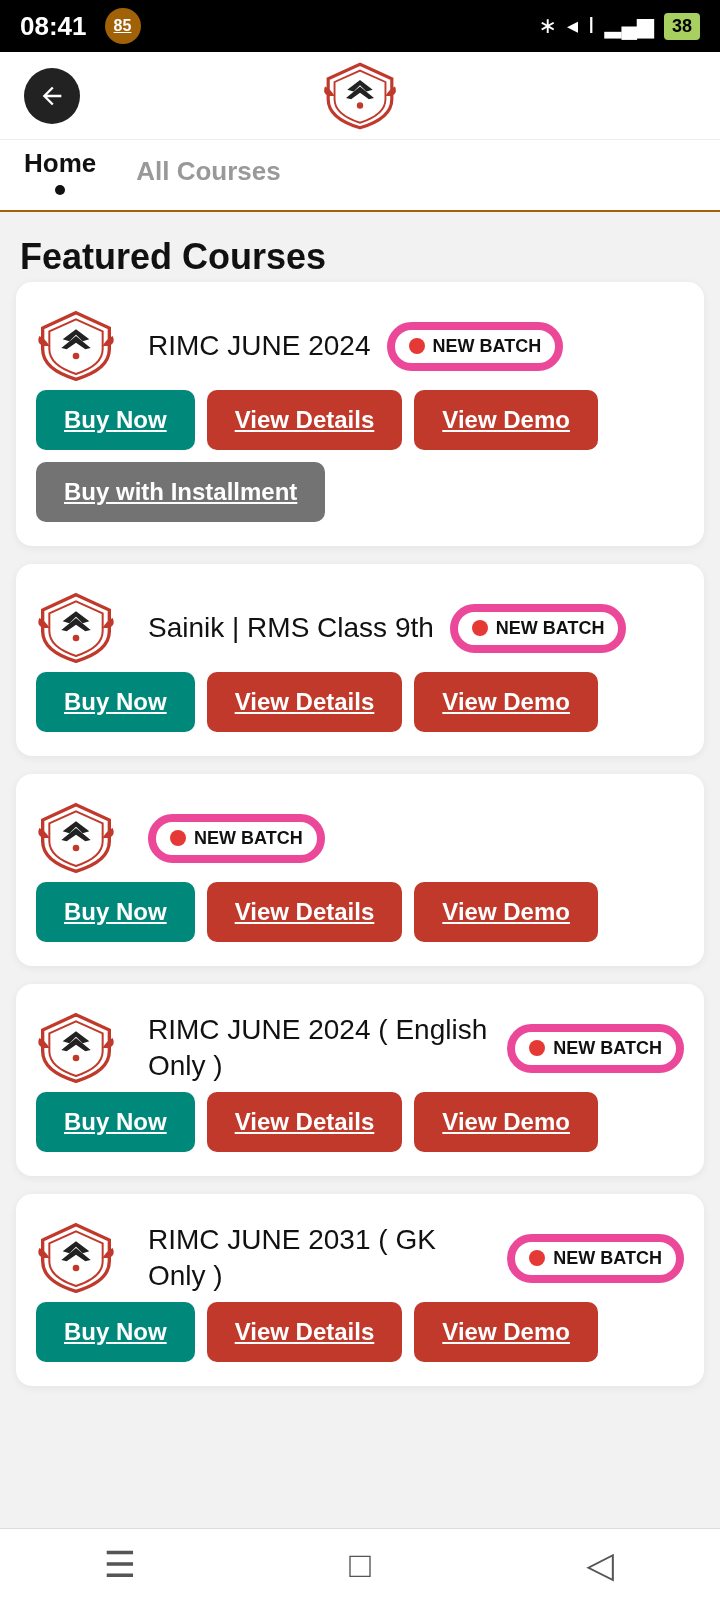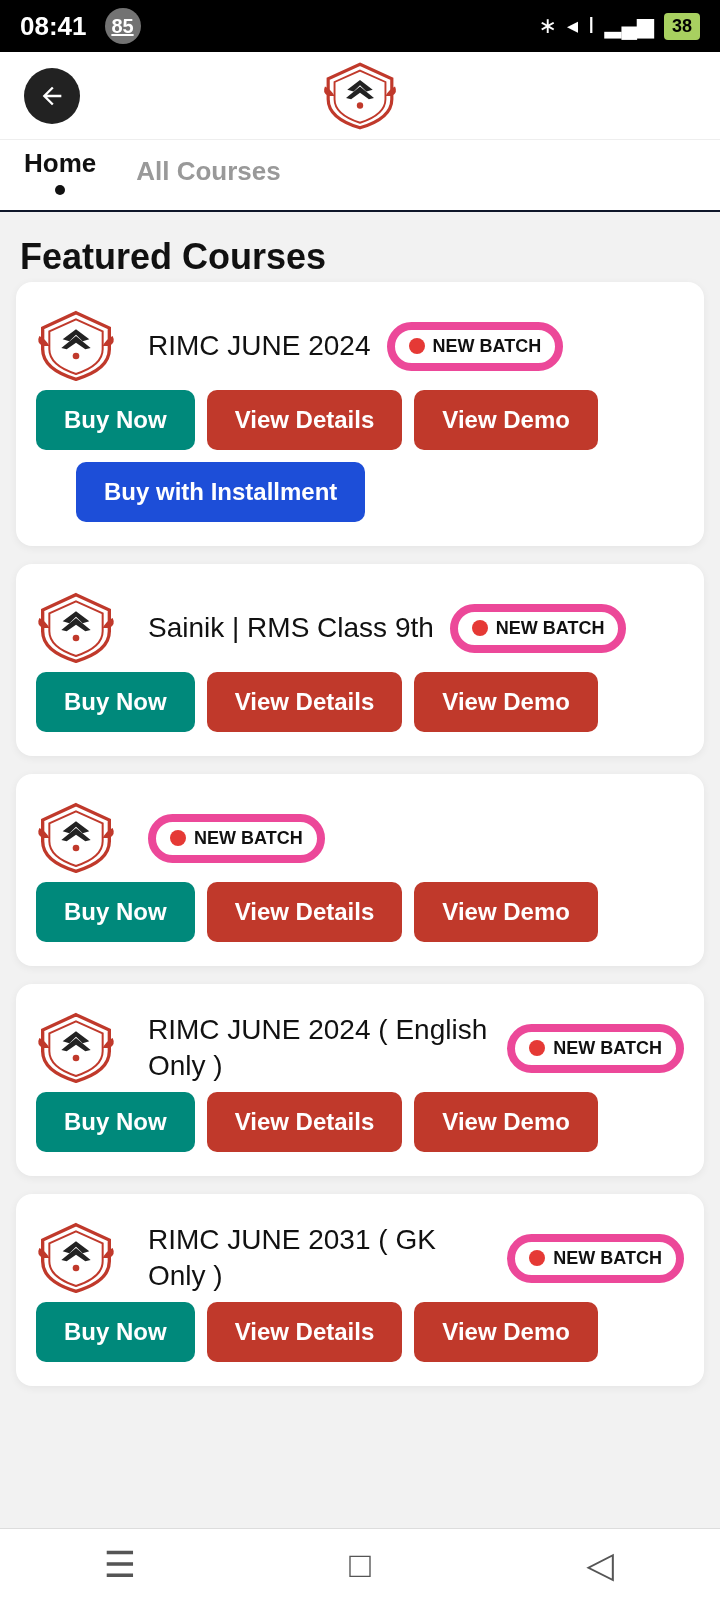--- a/index.html
+++ b/index.html
@@ -20,28 +20,28 @@
       align-items: center;
       justify-content: space-between;
       padding: 8px 20px;
       height: 52px;
     }
     .status-time {
       font-size: 26px;
       font-weight: bold;
     }
     .status-badge {
-      background: #737373;
+      background: #a16207;
       border-radius: 50%;
       width: 36px;
       height: 36px;
       display: flex;
       align-items: center;
       justify-content: center;
-      font-size: 20px;
+      font-size: 16px;
       font-weight: bold;
       margin-left: 10px;
       text-decoration: underline;
     }
     .status-left {
       display: flex;
       align-items: center;
       gap: 8px;
     }
     .status-right {
@@ -97,21 +97,21 @@
       width: 56px;
     }
 
     
     .tabs-bar {
       background: #fff;
       display: flex;
       align-items: center;
       padding: 0 24px;
       height: 72px;
-      border-bottom: 2px solid #0f172a;
+      border-bottom: 2px solid #a16207;
       gap: 40px;
     }
     .tab-item {
       display: flex;
       flex-direction: column;
       align-items: center;
       cursor: pointer;
       padding-bottom: 8px;
     }
     .tab-label {
@@ -200,30 +200,30 @@
       margin-top: 4px;
     }
     .btn {
       padding: 16px 28px;
       border-radius: 10px;
       font-size: 24px;
       font-weight: 700;
       border: none;
       cursor: pointer;
       color: #fff;
+      text-decoration: underline;
     }
     .btn-teal {
       background: #00897b;
     }
     .btn-red {
       background: #c0392b;
     }
     .btn-red-dark {
-      background: #1d4ed8;
-      margin-left: 40px;
+      background: #737373;
     }
 
     
     .bottom-nav {
       position: fixed;
       bottom: 0;
       left: 0;
       width: 720px;
       background: #fff;
       border-top: 1px solid #ddd;

